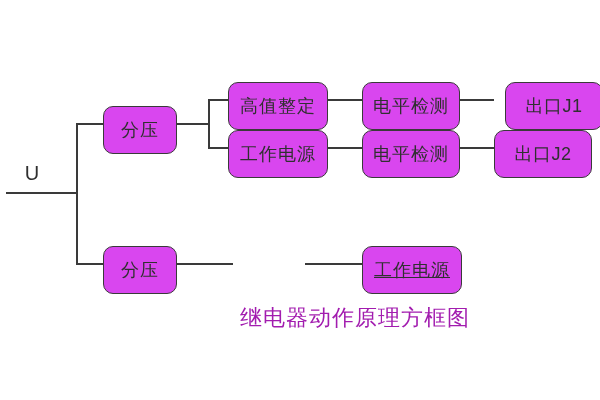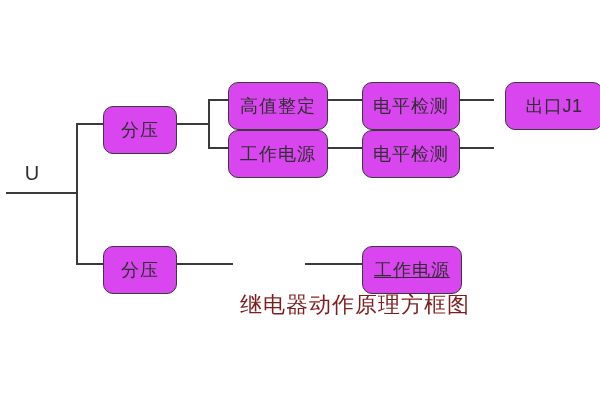--- a/index.html
+++ b/index.html
@@ -66,26 +66,26 @@
     left: 18px;
     top: 162px;
     width: 28px;
     text-align: center;
     font-size: 20px;
     color: #303030;
   }
   .caption {
     position: absolute;
     left: 235px;
-    top: 290px;
+    top: 303px;
     width: 240px;
     text-align: center;
     font-size: 22px;
     letter-spacing: 1px;
-    color: #7f1d1d;
+    color: #a21caf;
   }
 </style>
 </head>
 <body>
 
 <div class="canvas">
 
   <div class="u-label">U</div>
   <div class="line" id="l-ulead"></div>
 
@@ -102,20 +102,21 @@
   <div class="node" id="n-gaozhi">高值整定</div>
   <div class="line" id="l-row1-a"></div>
   <div class="node" id="n-dianping-1">电平检测</div>
   <div class="line" id="l-row1-b"></div>
   <div class="node" id="n-chukou-j1">出口J1</div>
 
   <div class="node" id="n-dizhi">工作电源</div>
   <div class="line" id="l-row2-a"></div>
   <div class="node" id="n-dianping-2">电平检测</div>
   <div class="line" id="l-row2-b"></div>
+  <div class="node" id="n-chukou-j2">出口J2</div>
 
   <div class="node" id="n-fenya-bottom">分压</div>
   <div class="line" id="l-row3-a"></div>
   <div class="line" id="l-row3-b"></div>
   <div class="node" id="n-gongzuo">工作电源</div>
 
   <div class="caption">继电器动作原理方框图</div>
 
 </div>
 

